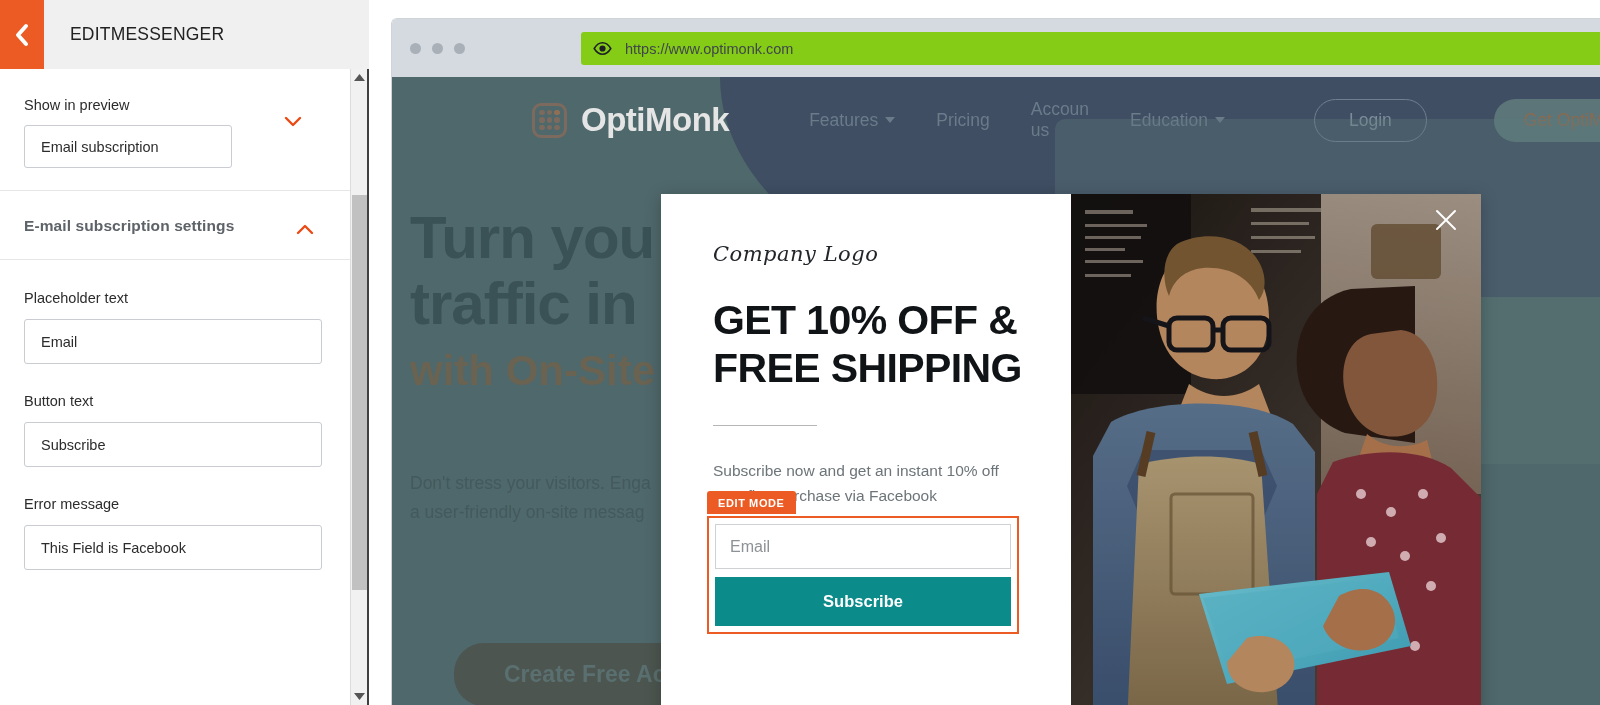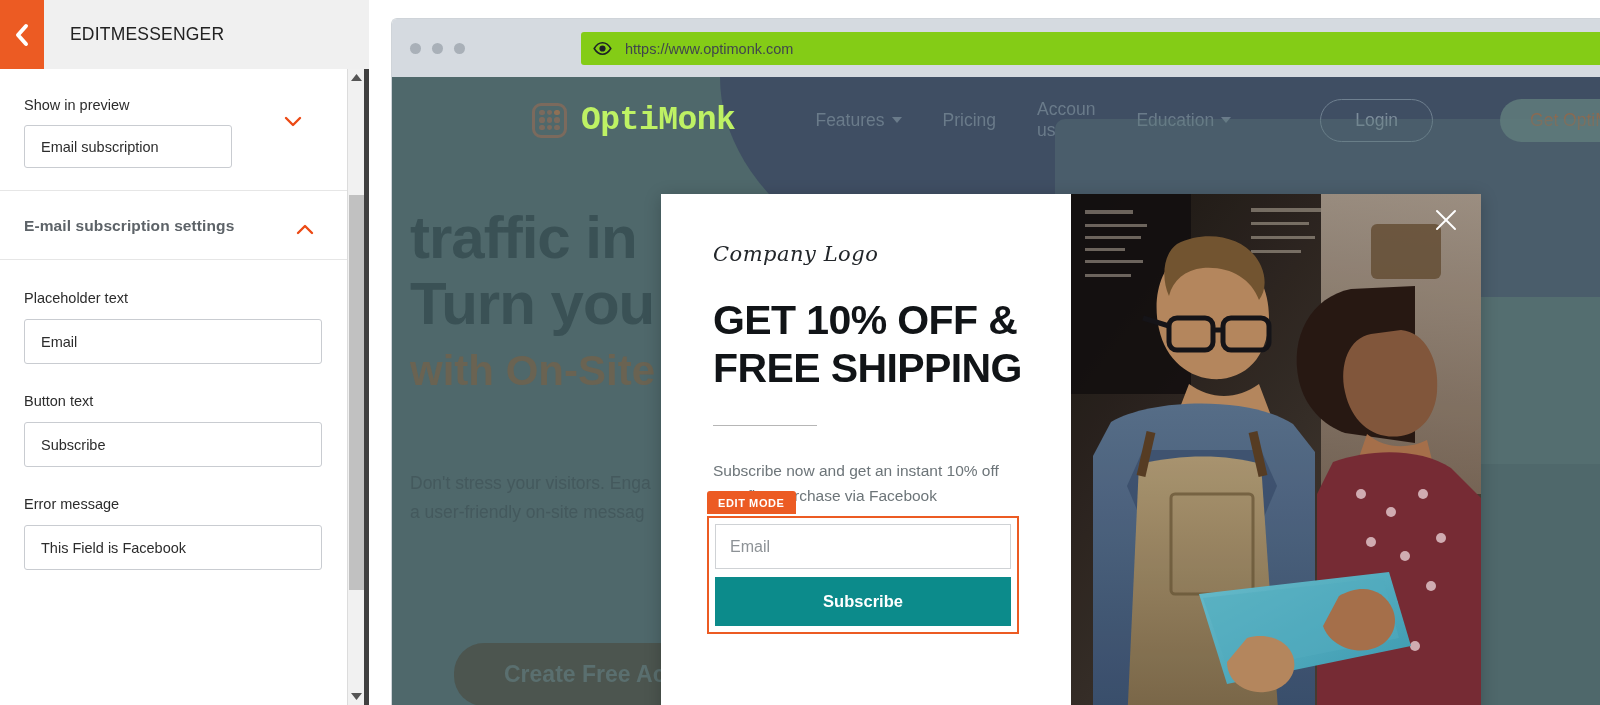--- a/index.html
+++ b/index.html
@@ -9,21 +9,21 @@
     font-family: "Liberation Sans", sans-serif;
     background: #ffffff;
   }
 
   #app { position: relative; width: 1600px; height: 705px; background:#ffffff; }
 
   
   .editor-panel {
     position: absolute; left:0; top:0; width: 369px; height: 705px;
     background:#ffffff;
-    border-right: 5px solid #404040;
+    border-right: 2px solid #404040;
   }
   .editor-header {
     position:absolute; left:0; top:0; width:369px; height:69px;
     background:#f0f0f0;
     display:flex; align-items:center;
   }
   .back-btn {
     width:44px; height:69px; background:#ec5b23;
     display:flex; align-items:center; justify-content:center;
     cursor:pointer; flex:none;
@@ -125,21 +125,21 @@
     display:flex; align-items:center; gap:14px; margin-left:140px;
   }
   .brand-mark {
     width:35px; height:35px; border:3px solid #7b6a5d; border-radius:9px;
     display:grid; grid-template-columns:repeat(3,1fr); grid-template-rows:repeat(3,1fr);
     padding:4px; gap:2px;
   }
   .brand-mark i { background:#7b6a5d; border-radius:50%; display:block; }
   .brand-mark i.accent { background:#8f7055; }
   .brand-text {
-    font-size:33px; font-weight:bold; color:#bef264; letter-spacing:-0.5px;font-family:Liberation Mono, monospace;
+    font-size:33px; font-weight:bold; color:#e5e5e5; letter-spacing:-0.5px;
   }
   .navlinks { display:flex; align-items:center; gap:41px; margin-left:80px; }
   .navlink {
     font-size:17.5px; color:#6a7b8a; display:flex; align-items:center; gap:7px;
   }
   .caret { width:0;height:0;border-left:5px solid transparent;border-right:5px solid transparent;border-top:6px solid #6a7b8a; }
   .btn-login {
     margin-left:48px; border:1px solid #6f8090; border-radius:24px;
     padding:10px 34px; font-size:17.5px; color:#7d8d9b;
   }
@@ -364,22 +364,22 @@
           <div class="btn-login">Login</div>
           <div class="btn-get">Get OptiMonk F</div>
         </div>
       </div>
 
       <div class="side-card"></div>
       <div class="side-t1">t a</div>
       <div class="side-t2">T FOR Y</div>
 
       <div class="hero-h1">
+        <div>Turn you</div>
         <div>traffic in</div>
-        <div>Turn you</div>
       </div>
       <div class="hero-h2">with On-Site</div>
       <div class="hero-p">
         <div>Don't stress your visitors. Enga</div>
         <div>a user-friendly on-site messag</div>
       </div>
       <div class="hero-cta">Create Free Accoun</div>
 
       <div class="modal" style="left:269px; top:117px;">
         <div class="modal-left">

